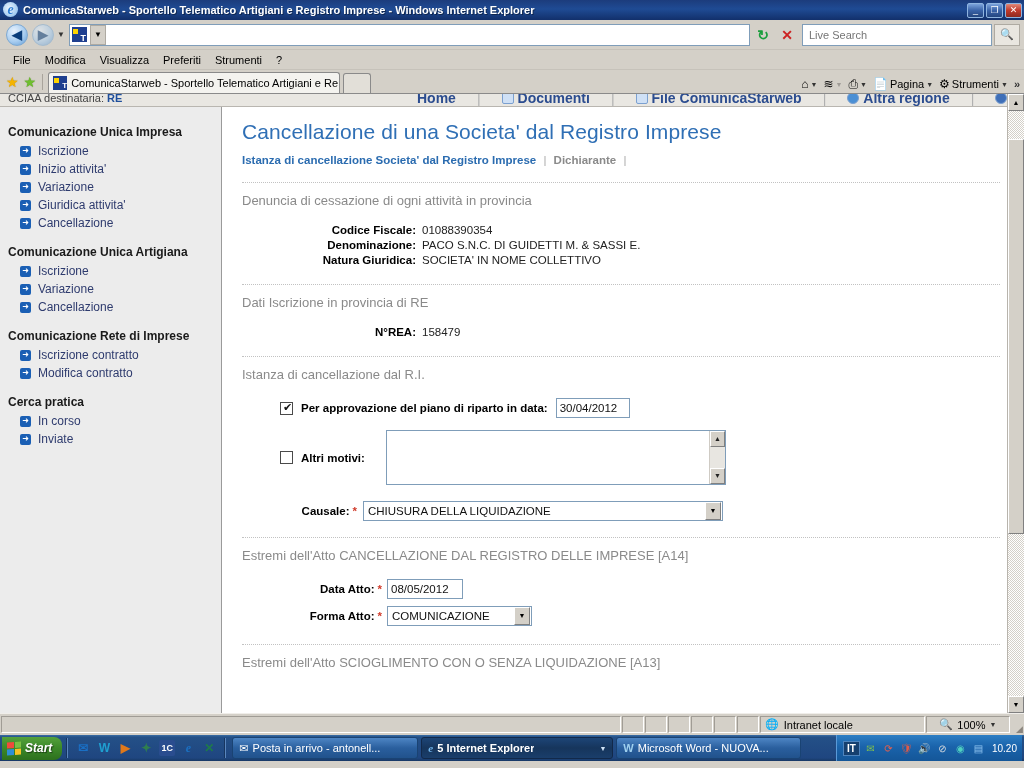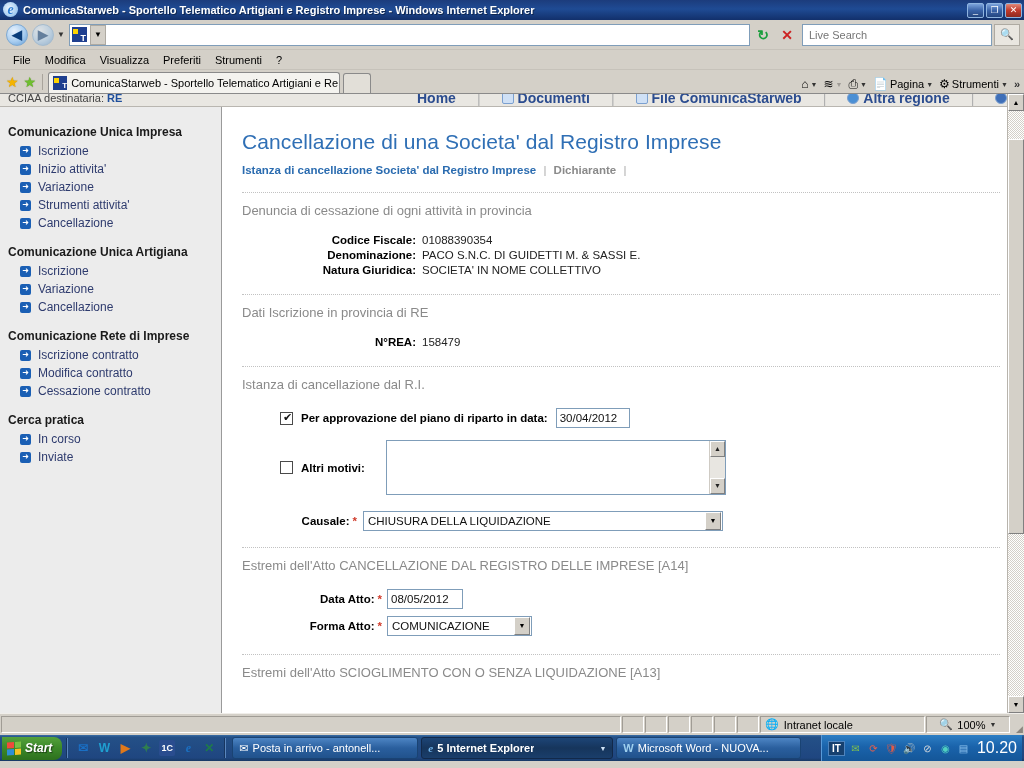--- a/index.html
+++ b/index.html
@@ -273,21 +273,21 @@
     font-size: 8px; color: #fff; line-height: 12px;
   }
   .sb-label { color: #2e3b6e; }
   .sb-gap { height: 9px; }
 
   
   .content {
     flex: 1; min-width: 0;
     margin-top: 13px;
     height: 606px;
-    padding: 18px 24px 0 20px;
+    padding: 8px 24px 0 20px;
     background: #fff;
     position: relative;
     overflow: hidden;
   }
   .h1 {
     font-size: 21px; color: #2f6fb5;
     font-weight: normal;
     margin: 5px 0 10px 0;
     letter-spacing: .1px;
   }
@@ -486,21 +486,21 @@
   }
   .tray .lang {
     background: #16406f; color: #fff; font-size: 10px; font-weight: bold;
     padding: 1px 3px; border: 1px solid #4f84bd;
   }
   .tico {
     width: 15px; height: 15px; flex: none;
     display: flex; align-items: center; justify-content: center;
     font-size: 10px; border-radius: 2px;
   }
-  .clock { color: #fff; font-size: 16px; padding-left: 3px; }
+  .clock { color: #fff; font-size: 10px; padding-left: 3px; }
 </style>
 </head>
 <body>
 
 <div class="titlebar">
   <div class="tb-icon">
     <div class="ie-e">e</div>
   </div>
   <div class="tb-title">ComunicaStarweb - Sportello Telematico Artigiani e Registro Imprese - Windows Internet Explorer</div>
   <div class="tb-buttons">
@@ -621,21 +621,21 @@
     <div class="sb-item">
       <span class="sb-arrow"></span>
       <span class="sb-label">Inizio attivita'</span>
     </div>
     <div class="sb-item">
       <span class="sb-arrow"></span>
       <span class="sb-label">Variazione</span>
     </div>
     <div class="sb-item">
       <span class="sb-arrow"></span>
-      <span class="sb-label">Strumenti attivita'</span>
+      <span class="sb-label">Giuridica attivita'</span>
     </div>
     <div class="sb-item">
       <span class="sb-arrow"></span>
       <span class="sb-label">Cancellazione</span>
     </div>
 
     <div class="sb-gap"></div>
 
     <div class="sb-head">Comunicazione Unica Artigiana</div>
     <div class="sb-item">
@@ -654,24 +654,20 @@
     <div class="sb-gap"></div>
 
     <div class="sb-head">Comunicazione Rete di Imprese</div>
     <div class="sb-item">
       <span class="sb-arrow"></span>
       <span class="sb-label">Iscrizione contratto</span>
     </div>
     <div class="sb-item">
       <span class="sb-arrow"></span>
       <span class="sb-label">Modifica contratto</span>
-    </div>
-    <div class="sb-item">
-      <span class="sb-arrow"></span>
-      <span class="sb-label">Cessazione contratto</span>
     </div>
 
     <div class="sb-gap"></div>
 
     <div class="sb-head">Cerca pratica</div>
     <div class="sb-item">
       <span class="sb-arrow"></span>
       <span class="sb-label">In corso</span>
     </div>
     <div class="sb-item">

